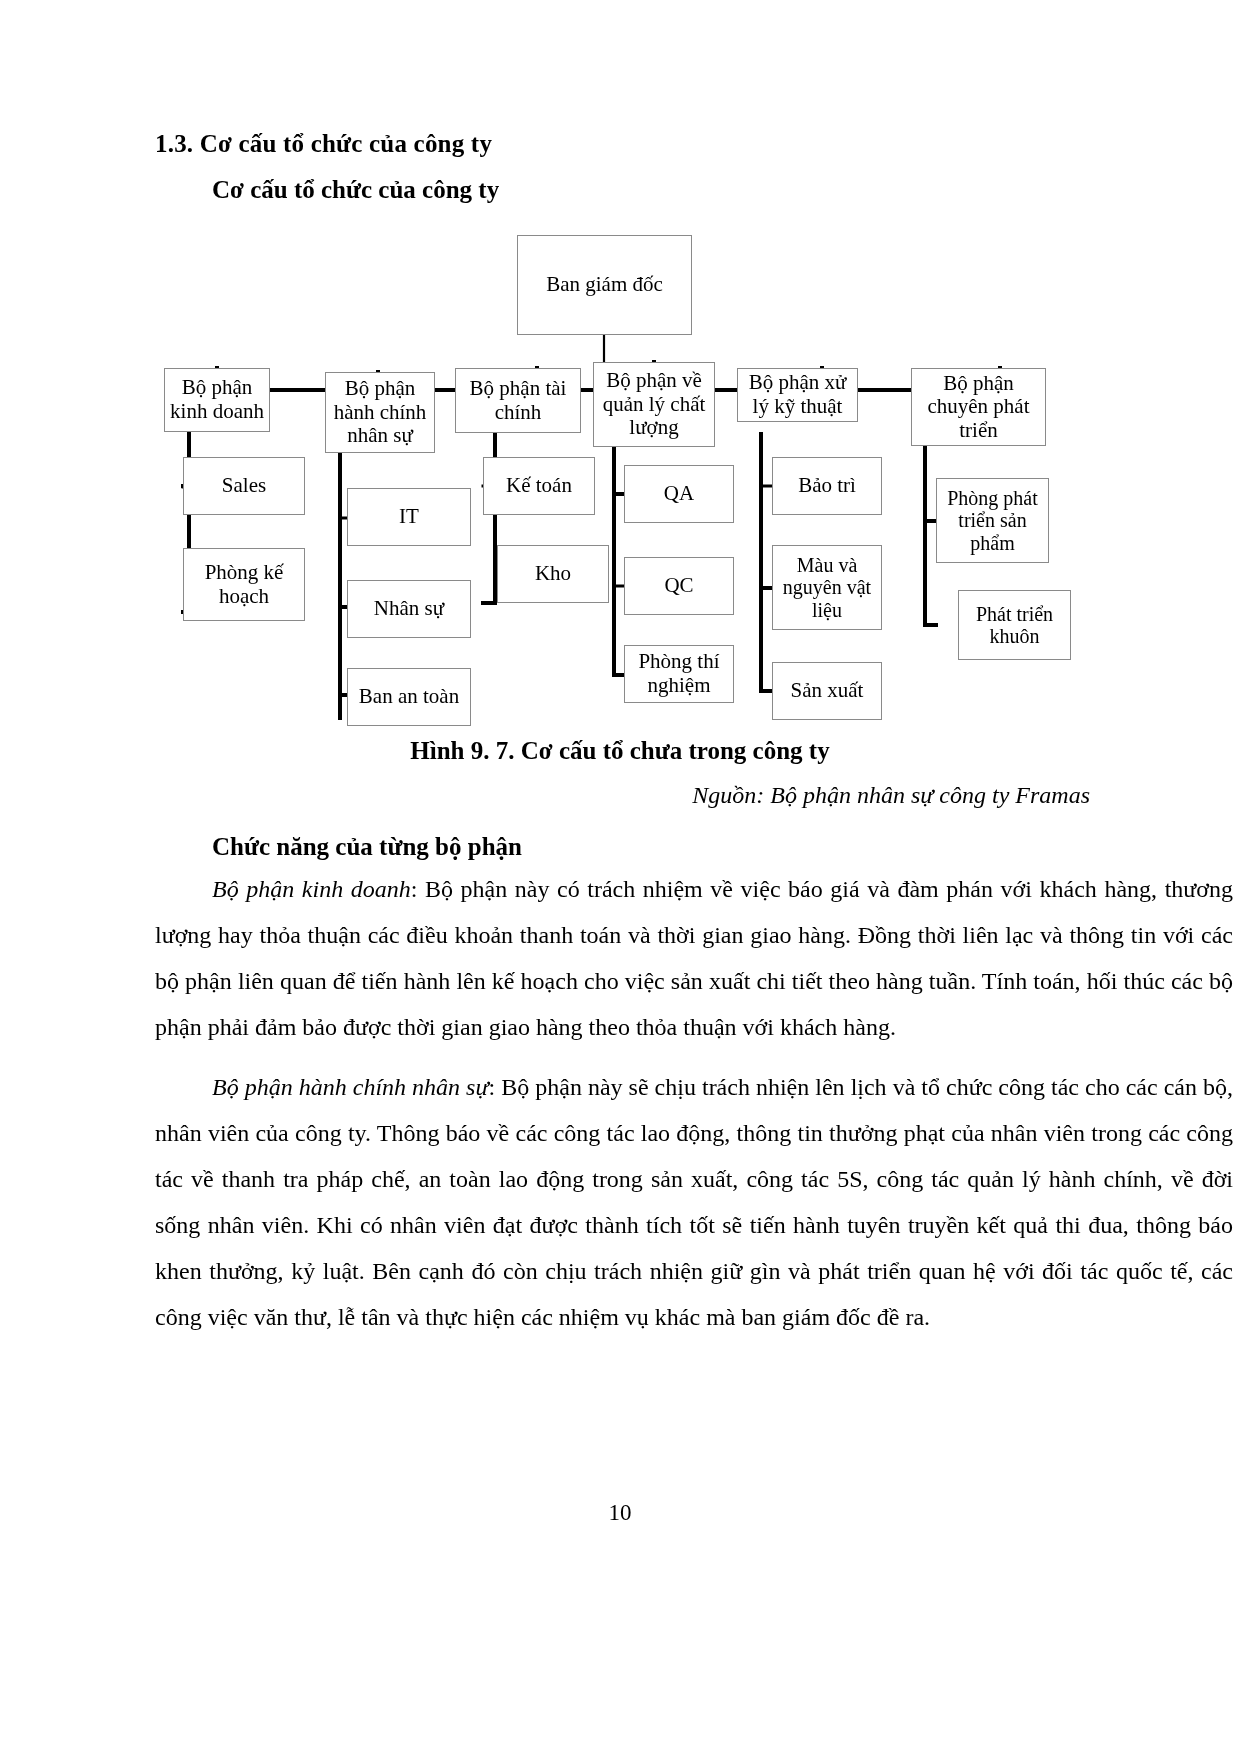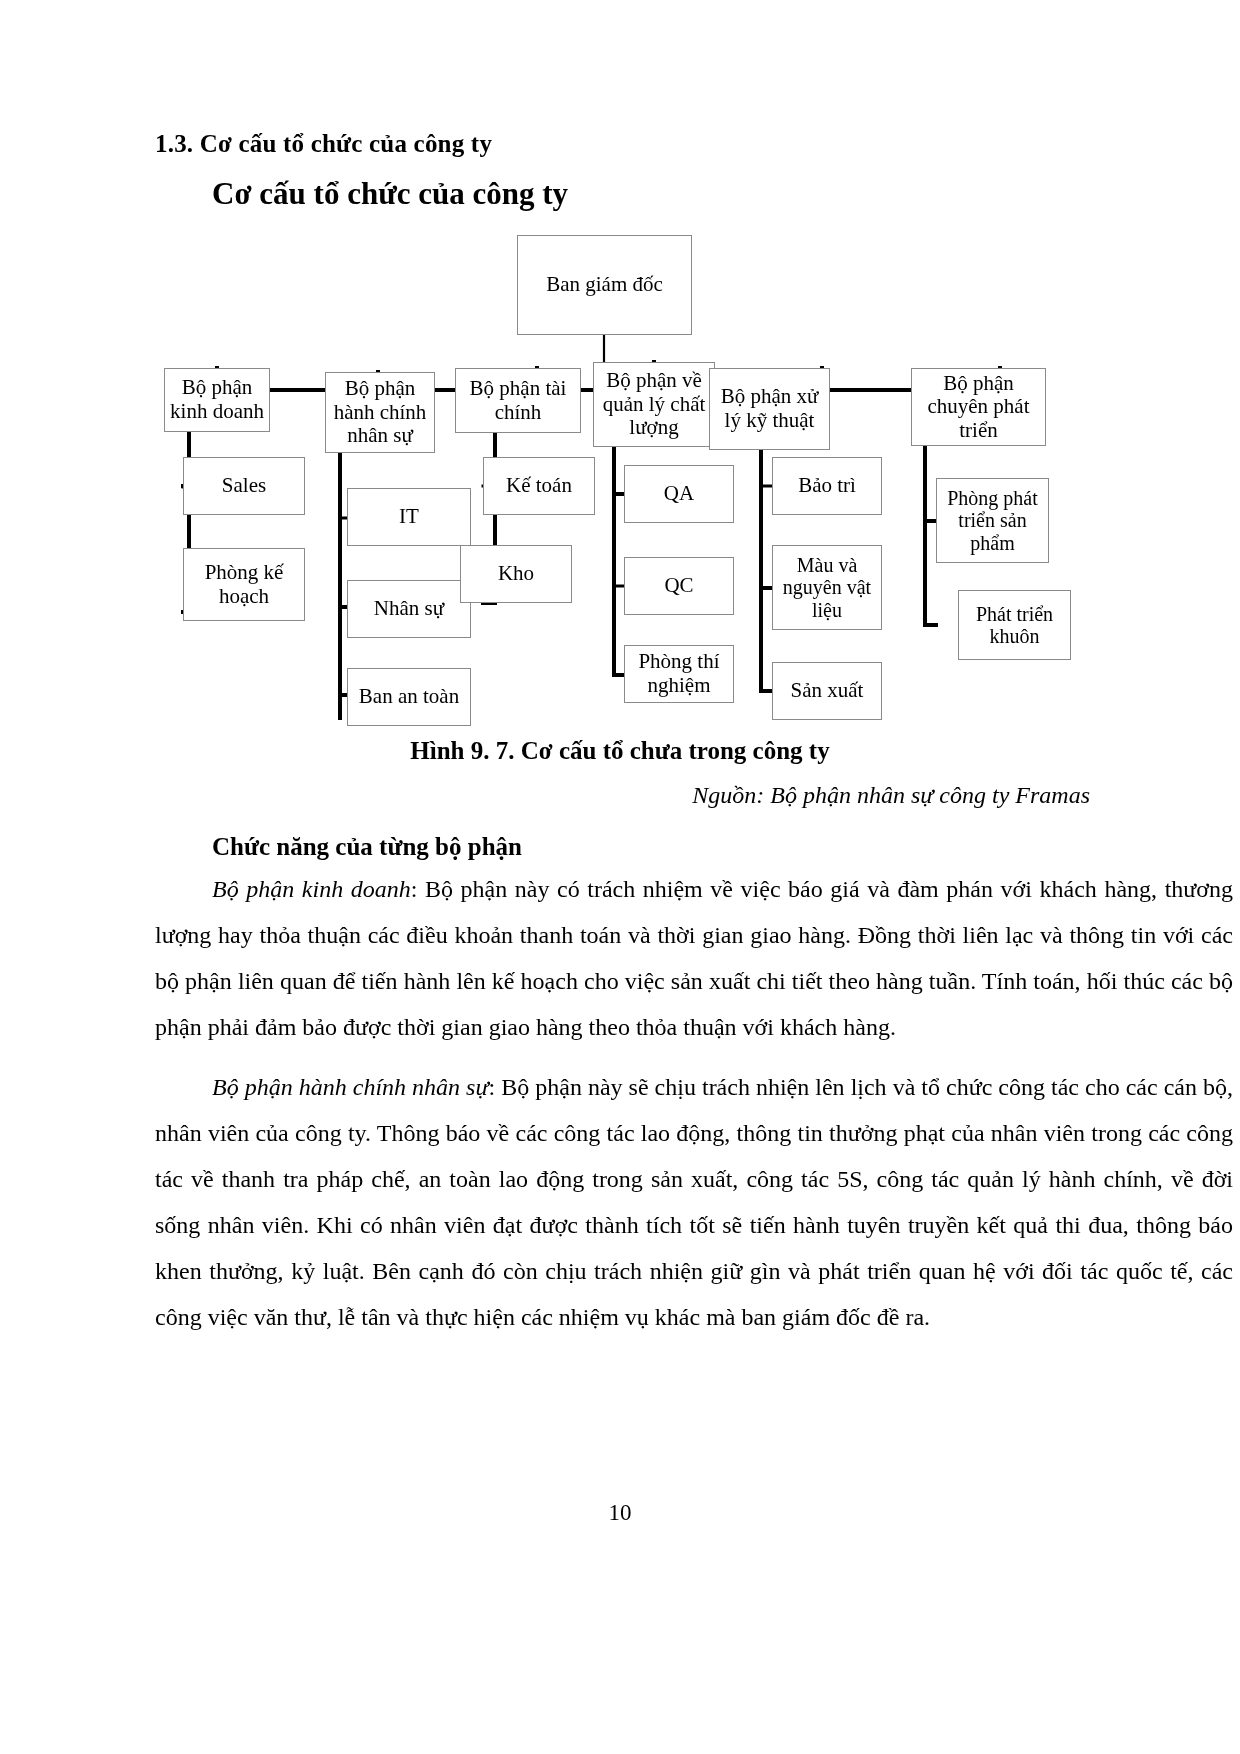--- a/index.html
+++ b/index.html
@@ -29,21 +29,21 @@
     left: 155px;
     top: 130px;
     font-size: 25px;
     font-weight: bold;
     letter-spacing: 0.2px;
   }
   .h-sub {
     position: absolute;
     left: 212px;
     top: 176px;
-    font-size: 31px;
+    font-size: 25px;
     font-weight: bold;
     font-family: Liberation Serif, serif;
   }
 
   
   .chart {
     position: absolute;
     left: 0;
     top: 0;
     width: 1240px;
@@ -248,37 +248,37 @@
   <div class="node" style="left:517px; top:235px; width:175px; height:100px;">Ban giám đốc</div>
 
   <div class="node" style="left:164px; top:368px; width:106px; height:64px;">Bộ phận kinh doanh</div>
 
   <div class="node" style="left:325px; top:372px; width:110px; height:81px;">Bộ phận hành chính nhân sự</div>
 
   <div class="node" style="left:455px; top:368px; width:126px; height:65px;">Bộ phận tài chính</div>
 
   <div class="node" style="left:593px; top:362px; width:122px; height:85px;">Bộ phận về quản lý chất lượng</div>
 
-  <div class="node" style="left:709px; top:368px; width:121px; height:82px;">Bộ phận xử lý kỹ thuật</div>
+  <div class="node" style="left:737px; top:368px; width:121px; height:54px;">Bộ phận xử lý kỹ thuật</div>
 
   <div class="node" style="left:911px; top:368px; width:135px; height:78px;">Bộ phận chuyên phát triển</div>
 
   <div class="node" style="left:183px; top:457px; width:122px; height:58px;">Sales</div>
 
   <div class="node" style="left:183px; top:548px; width:122px; height:73px;">Phòng kế hoạch</div>
 
   <div class="node" style="left:347px; top:488px; width:124px; height:58px;">IT</div>
 
   <div class="node" style="left:347px; top:580px; width:124px; height:58px;">Nhân sự</div>
 
   <div class="node" style="left:347px; top:668px; width:124px; height:58px;">Ban an toàn</div>
 
   <div class="node" style="left:483px; top:457px; width:112px; height:58px;">Kế toán</div>
 
-  <div class="node" style="left:460px; top:545px; width:112px; height:58px;">Kho</div>
+  <div class="node" style="left:497px; top:545px; width:112px; height:58px;">Kho</div>
 
   <div class="node" style="left:624px; top:465px; width:110px; height:58px;">QA</div>
 
   <div class="node" style="left:624px; top:557px; width:110px; height:58px;">QC</div>
 
   <div class="node" style="left:624px; top:645px; width:110px; height:58px;">Phòng thí nghiệm</div>
 
   <div class="node" style="left:772px; top:457px; width:110px; height:58px;">Bảo trì</div>
 
   <div class="node small" style="left:772px; top:545px; width:110px; height:85px;">Màu và nguyên vật liệu</div>

